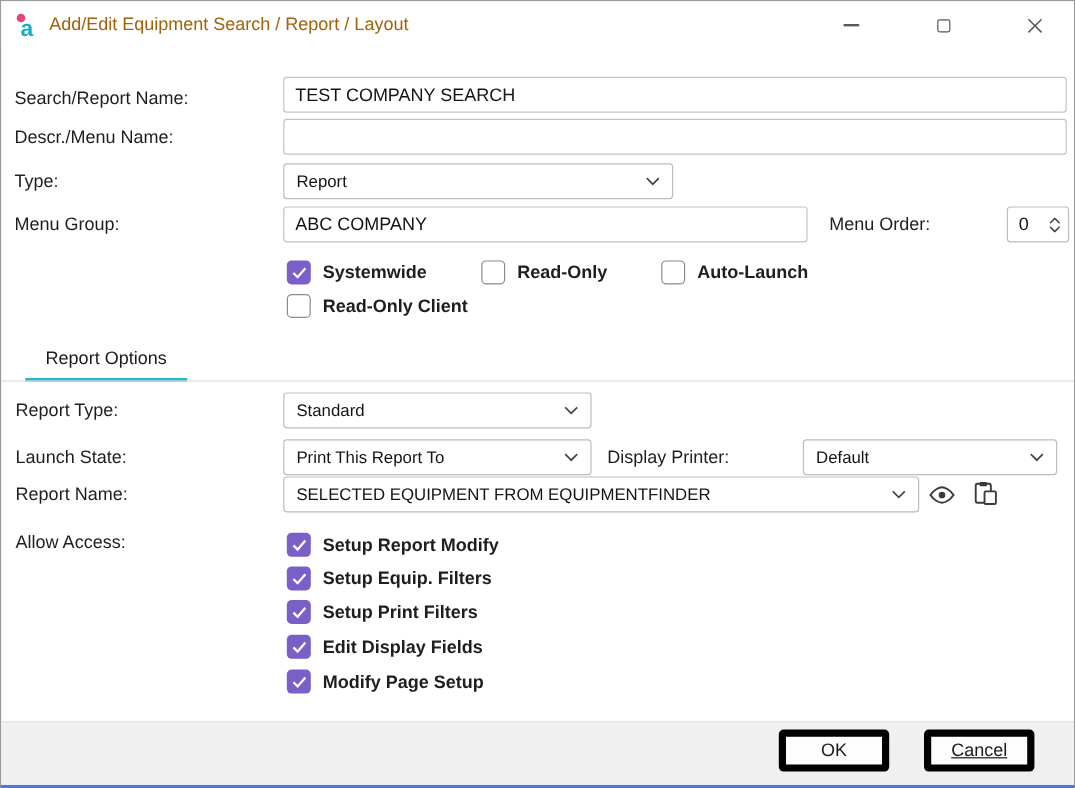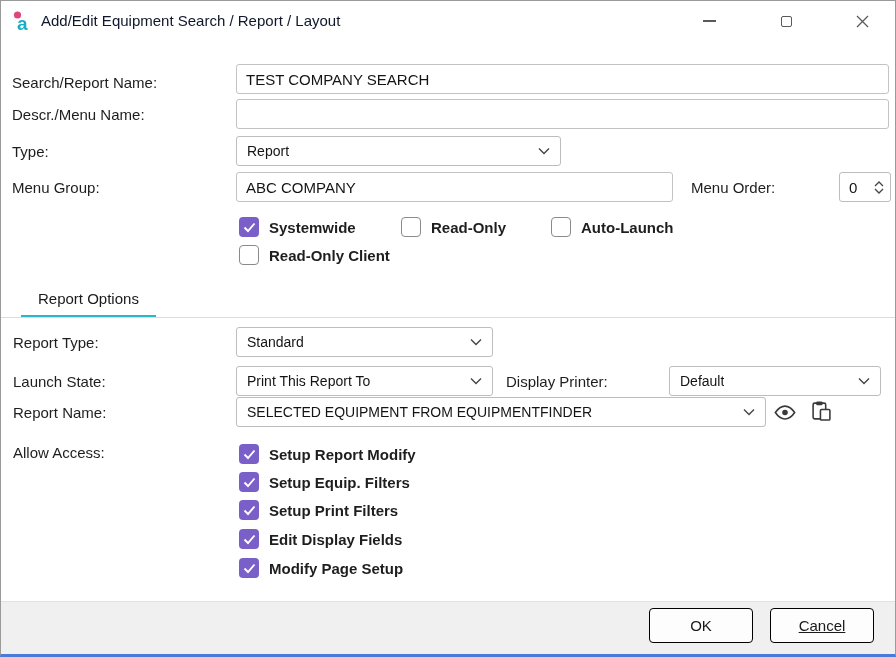--- a/index.html
+++ b/index.html
@@ -7,21 +7,21 @@
   .dialog {
     position: relative; width: 896px; height: 657px;
     background: #ffffff; border: 1px solid #9a9a9a;
     border-bottom: 3px solid #4a7ad9;
     overflow: hidden;
   }
   
   .titlebar { position: absolute; top: 0; left: 0; right: 0; height: 40px; background: #fff; }
   .app-icon { position: absolute; left: 9px; top: 8px; width: 24px; height: 24px; }
   .win-title { position: absolute; left: 40px; top: 0; height: 40px; line-height: 40px;
-    font-size: 15px; color: #0f172a; white-space: nowrap; }
+    font-size: 15px; color: #a16207; white-space: nowrap; }
   .win-btn { position: absolute; top: 0; width: 36px; height: 40px;
     display: flex; align-items: center; justify-content: center; cursor: default; }
   .min-glyph { width: 13px; height: 2px; background: #5a5a5a; display: inline-block; }
   .max-glyph { width: 11px; height: 11px; border: 1.5px solid #5a5a5a; border-radius: 2px; display: inline-block; }
   
   .lbl { position: absolute; font-size: 15px; color: #1e1e1e; line-height: 20px; white-space: nowrap; }
   
   .tbox { position: absolute; height: 30px; border: 1px solid #c3c3c3; border-radius: 3px;
     background: #fff; font-family: "Liberation Sans", sans-serif; font-size: 15px; color: #141414;
     padding: 0 9px; outline: none; }
@@ -44,22 +44,22 @@
   .tab { position: absolute; left: 20px; top: 280px; height: 37px; padding: 0 17px;
     display: flex; align-items: center; font-size: 15px; color: #1a1a1a;
     border-bottom: 3px solid #29b7ca; cursor: default; }
   .tabline { position: absolute; left: 0; right: 0; top: 316px; height: 1px; background: #dcdcdc; }
   
   .icon-btn { position: absolute; width: 28px; height: 28px; display: flex;
     align-items: center; justify-content: center; cursor: default; }
   
   .footer { position: absolute; left: 0; right: 0; top: 600px; bottom: 0;
     background: #f0f0f0; border-top: 1px solid #e2e2e2; }
-  .btn { position: absolute; top: 6px; width: 104px; height: 35px; background: #fdfdfd;
-    border: 1px solid #000000; border-radius: 4px; font-size: 15px; color: #1a1a1a;
+  .btn { position: absolute; top: 6px; width: 92px; height: 35px; background: #fdfdfd;
+    border: 6px solid #000000; border-radius: 4px; font-size: 15px; color: #1a1a1a;
     display: flex; align-items: center; justify-content: center; cursor: default; }
   .u { text-decoration: underline; }
 </style>
 </head>
 <body>
 
 <div class="dialog">
 
   <div class="titlebar">
     <span class="app-icon">

